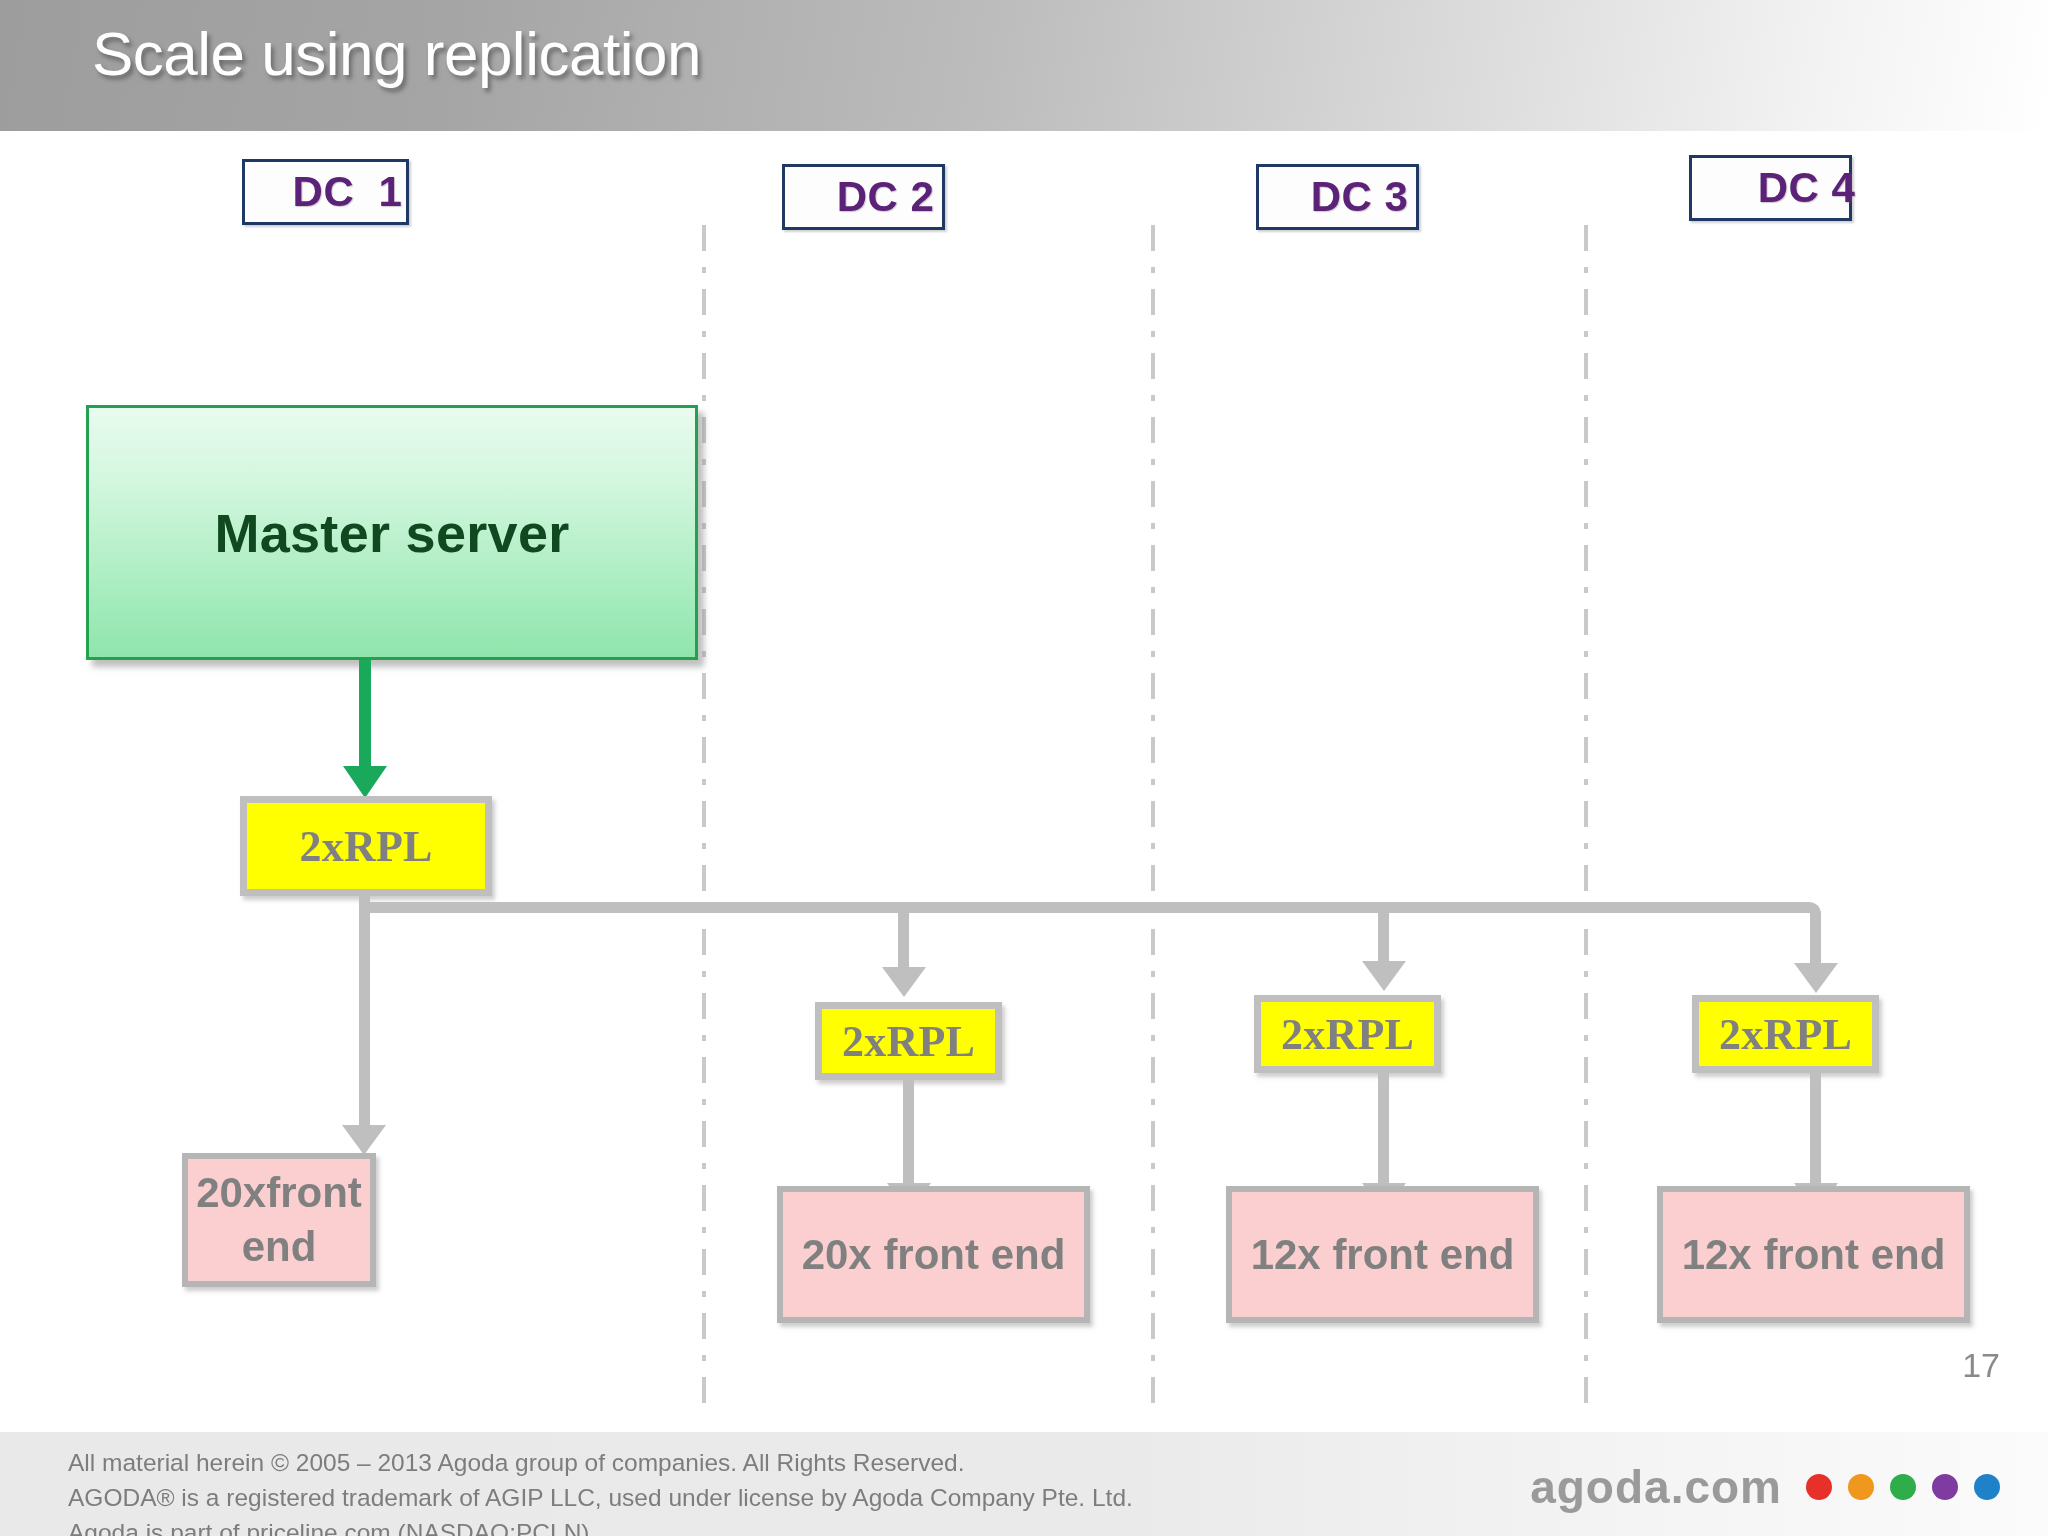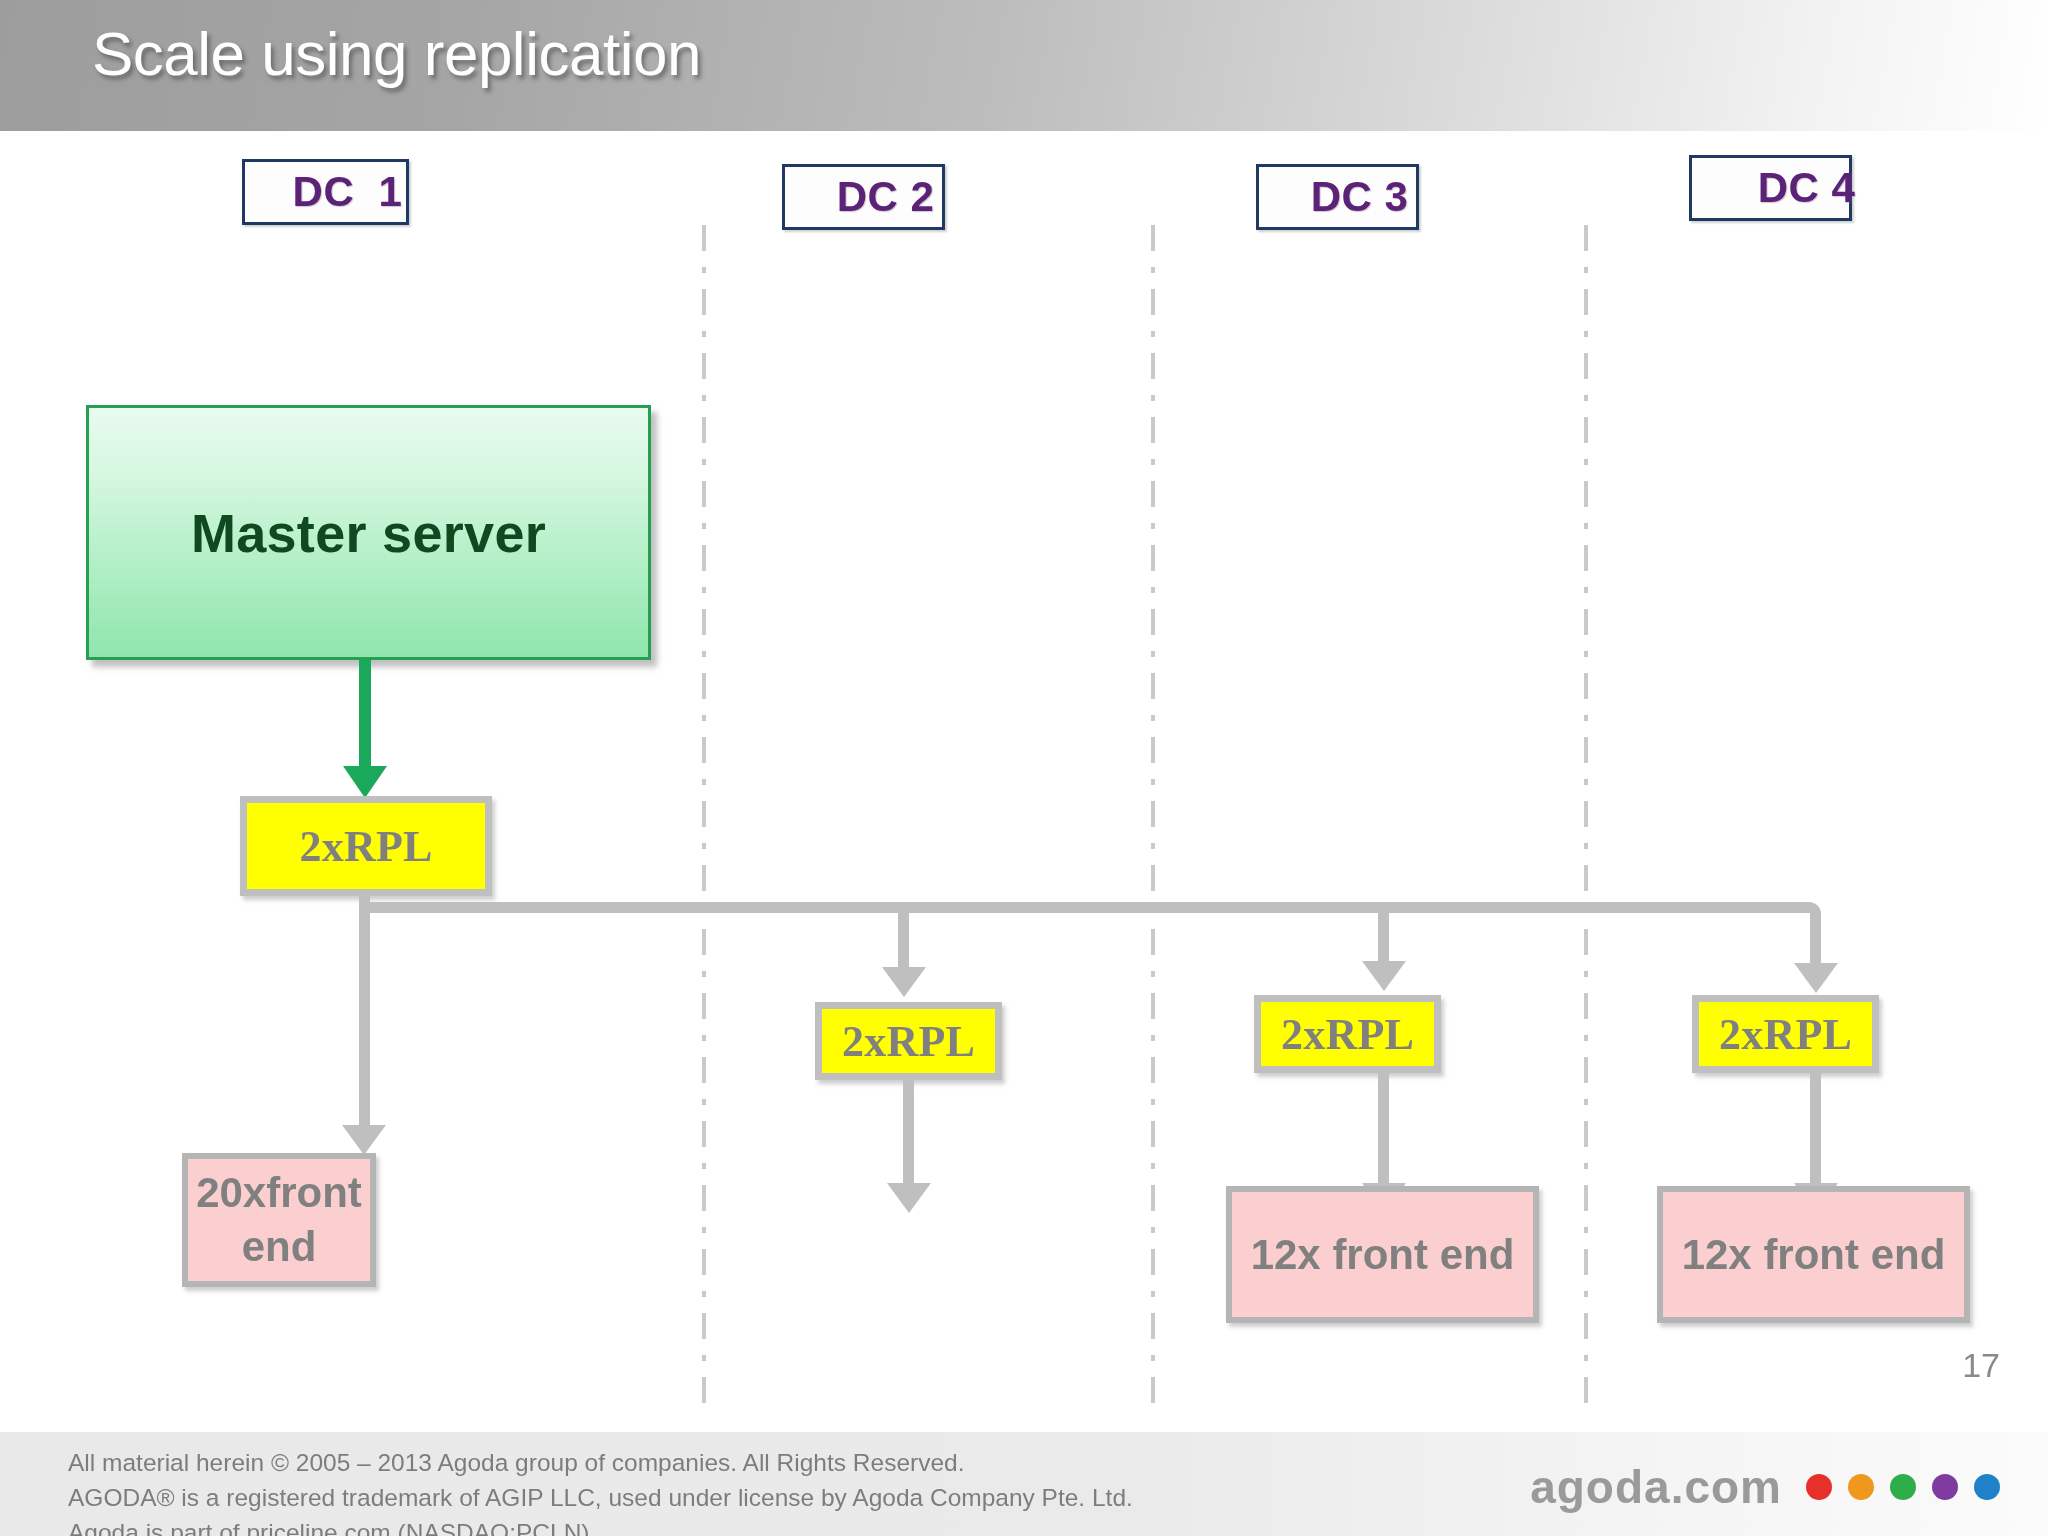--- a/index.html
+++ b/index.html
@@ -48,21 +48,21 @@
   }
   .dc-box span{
     font-size:42px; font-weight:bold; color:#5b2277;
     letter-spacing:0.5px; white-space:pre;
     text-shadow:1px 1px 1px rgba(120,100,130,0.35);
     margin-left:44px;
   }
 
   
   #master-server{
-    position:absolute; left:86px; top:274px; width:565px; height:255px;
+    position:absolute; left:86px; top:274px; width:612px; height:255px;
     background:linear-gradient(to bottom,#e9fbef 0%,#d4f7df 28%,#a9edc0 72%,#8fe5ac 100%);
     border:3px solid #24a050;
     box-shadow:6px 7px 6px rgba(140,140,140,0.55);
     display:flex; align-items:center; justify-content:center;
   }
   #master-server span{
     font-size:54px; font-weight:bold; color:#10481f;
     letter-spacing:0.3px;
   }
 
@@ -214,20 +214,23 @@
   </div>
   <div class="conn-v" style="left:1378px; top:942px; width:11px; height:115px;"></div>
   <div class="arrow-down" style="left:1362px; top:1052px;"></div>
 
   <div class="rpl-box" style="left:1692px; top:864px; width:187px; height:78px;">
     <span>2xRPL</span>
   </div>
   <div class="conn-v" style="left:1810px; top:942px; width:11px; height:115px;"></div>
   <div class="arrow-down" style="left:1794px; top:1052px;"></div>
 
+  <div class="fe-box" style="left:777px; top:1055px; width:313px; height:137px;">
+    <span>20x front end</span>
+  </div>
 
   <div class="fe-box" style="left:1226px; top:1055px; width:313px; height:137px;">
     <span>12x front end</span>
   </div>
 
   <div class="fe-box" style="left:1657px; top:1055px; width:313px; height:137px;">
     <span>12x front end</span>
   </div>
 
   <div id="page-number">17</div>

